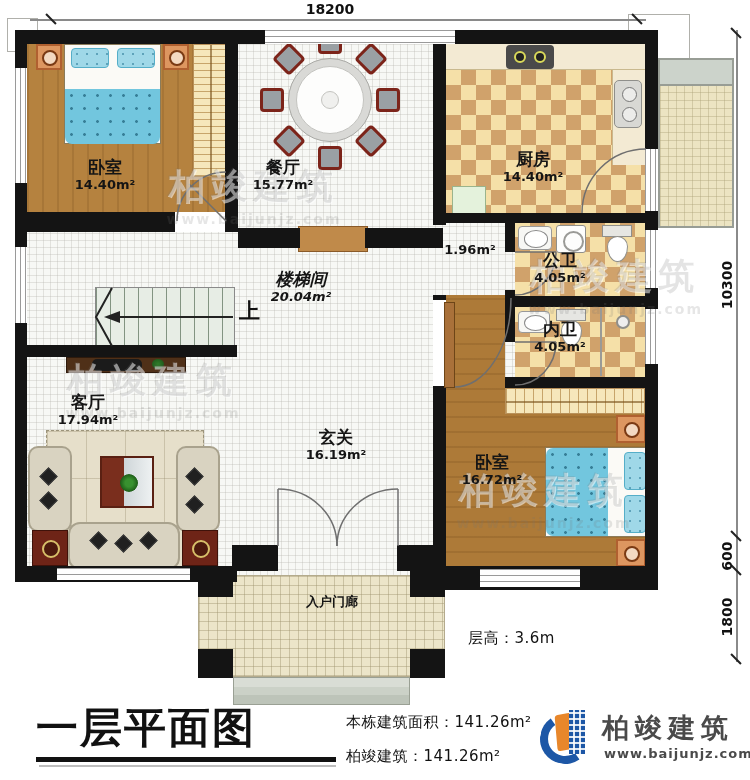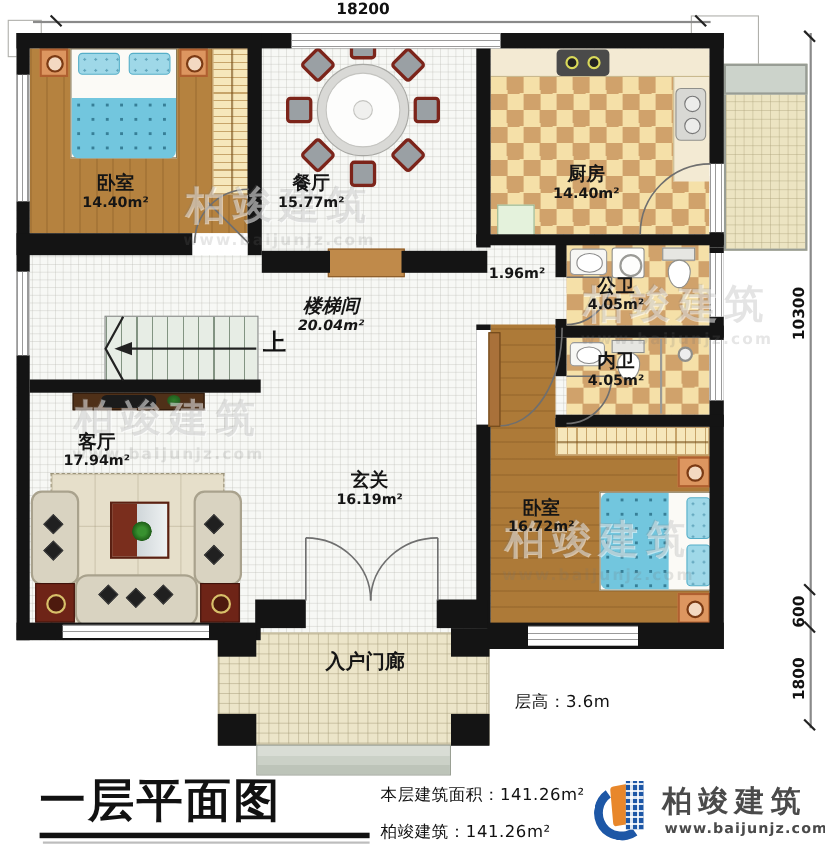--- a/index.html
+++ b/index.html
@@ -179,21 +179,21 @@
   .lb-dining{ left:238px; top:158px; width:90px; }
   .lb-kitchen{ left:488px; top:150px; width:90px; }
   .lb-corridor{ left:428px; top:242px; width:84px; }
   .lb-bath1{ left:520px; top:251px; width:80px; }
   .lb-bath2{ left:520px; top:320px; width:80px; }
   .lb-stairwell{ left:255px; top:270px; width:92px;font-style:italic; }
   .lb-living{ left:44px; top:393px; width:88px; }
   .lb-foyer{ left:294px; top:428px; width:84px; }
   .lb-bedroom2{ left:448px; top:453px; width:88px; }
   .lb-porch{ left:255px; top:592px; width:130px; }
-  .lb-porch .rname{ font-size:18px;padding-left:24px; }
+  .lb-porch .rname{ font-size:13px;padding-left:24px; }
   .up-label{ left:239px; top:297px; width:26px; font-size:21px; font-weight:bold; color:#111; z-index:8; }
 
   
   .dim-line-top{ left:30px; top:19px; width:616px; height:2px; background:#8a8a8a; }
   .dim-line-right{ left:736px; top:30px; width:2px; height:632px; background:#8a8a8a; }
   .tick{ width:14px; height:2px; background:#222; transform:rotate(45deg); }
   .tk-t1{ left:44px; top:18px; } .tk-t2{ left:630px; top:18px; }
   .tk-r1{ left:729px; top:32px; } .tk-r2{ left:729px; top:535px; } .tk-r3{ left:729px; top:569px; } .tk-r4{ left:729px; top:658px; }
   .dim-label{ font-size:14px; font-weight:bold; color:#111; text-align:center; }
   .dim-top{ left:290px; top:1px; width:80px; }
@@ -469,21 +469,21 @@
   <div class="abs dim-label dim-rot dim-1800">1800</div>
 
   <div class="abs note note-height">
     <span>层高：</span><span>3.6m</span>
   </div>
 
   <div class="abs footer-title">一层平面图</div>
   <div class="abs title-rule1"></div>
   <div class="abs title-rule2"></div>
   <div class="abs note note-floor">
-    <span>本层建筑面积：</span><span>141.26m²</span>
+    <span>本栋建筑面积：</span><span>141.26m²</span>
   </div>
   <div class="abs note note-land">
     <span>柏竣建筑：</span><span>141.26m²</span>
   </div>
 
   <div class="abs logo">
     <div class="logo-swoosh"></div>
     <div class="logo-bldg-orange"></div>
     <div class="logo-bldg-blue"></div>
     <div class="logo-brand">柏竣建筑</div>

